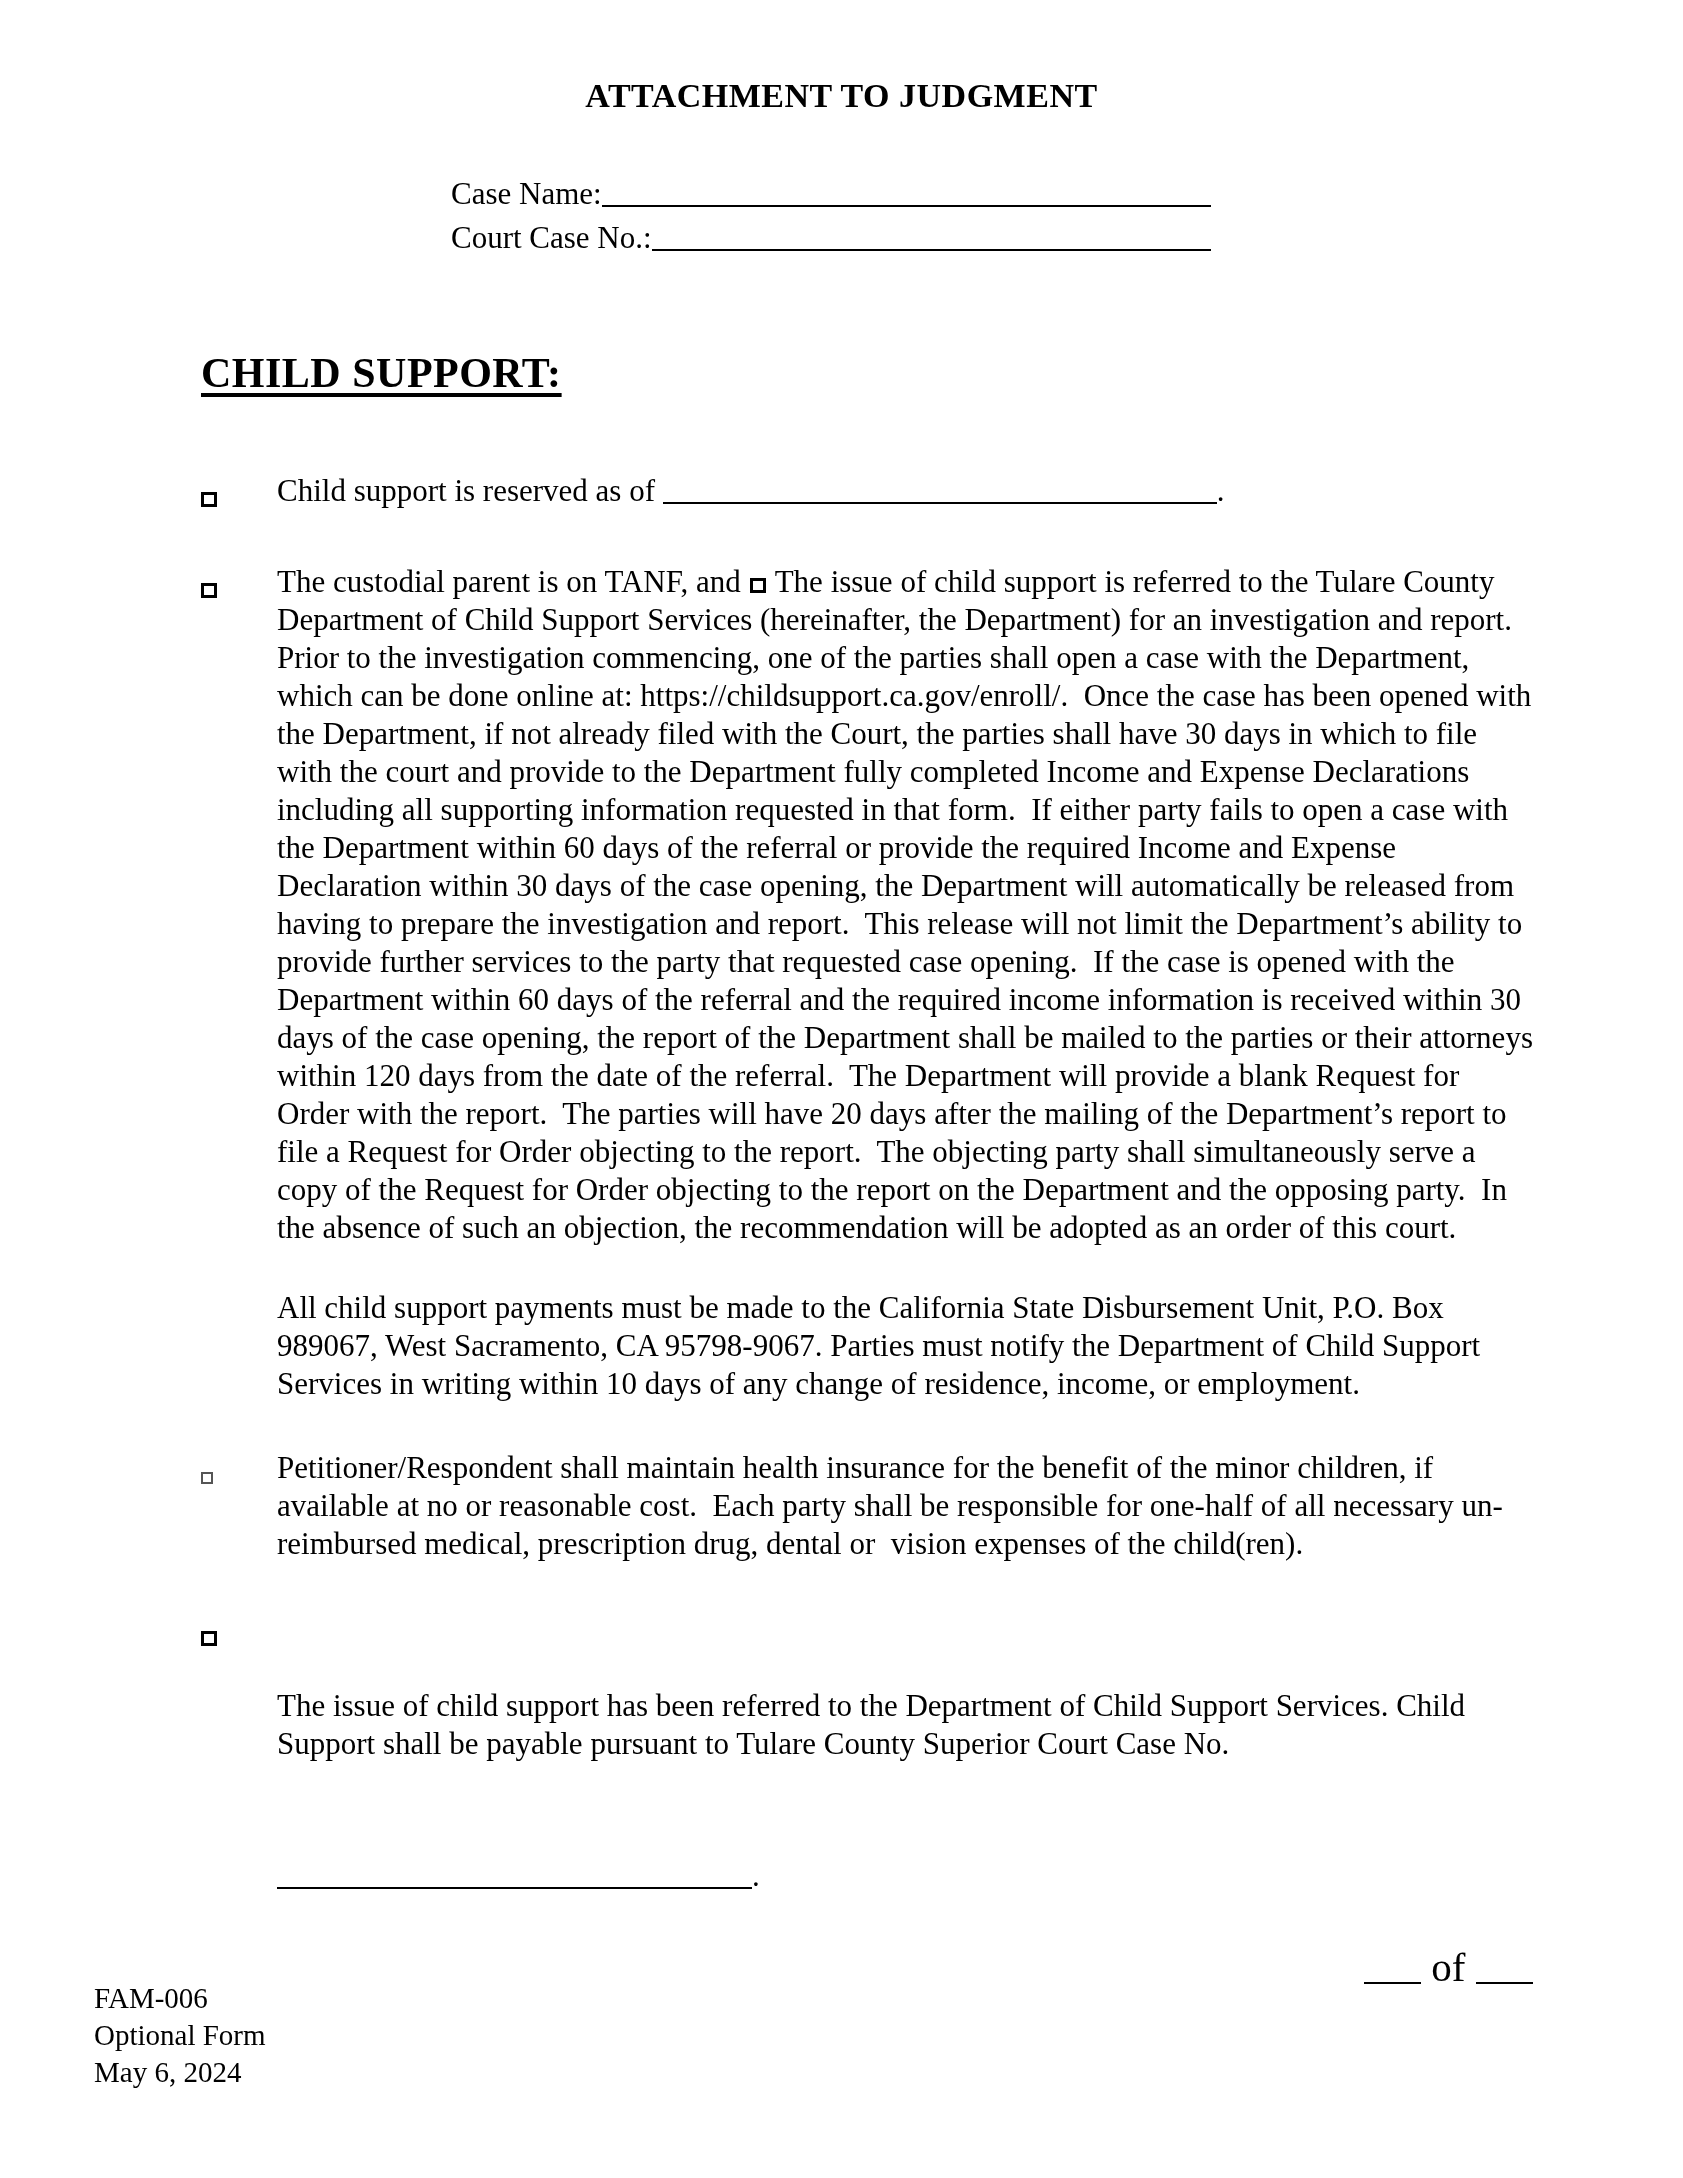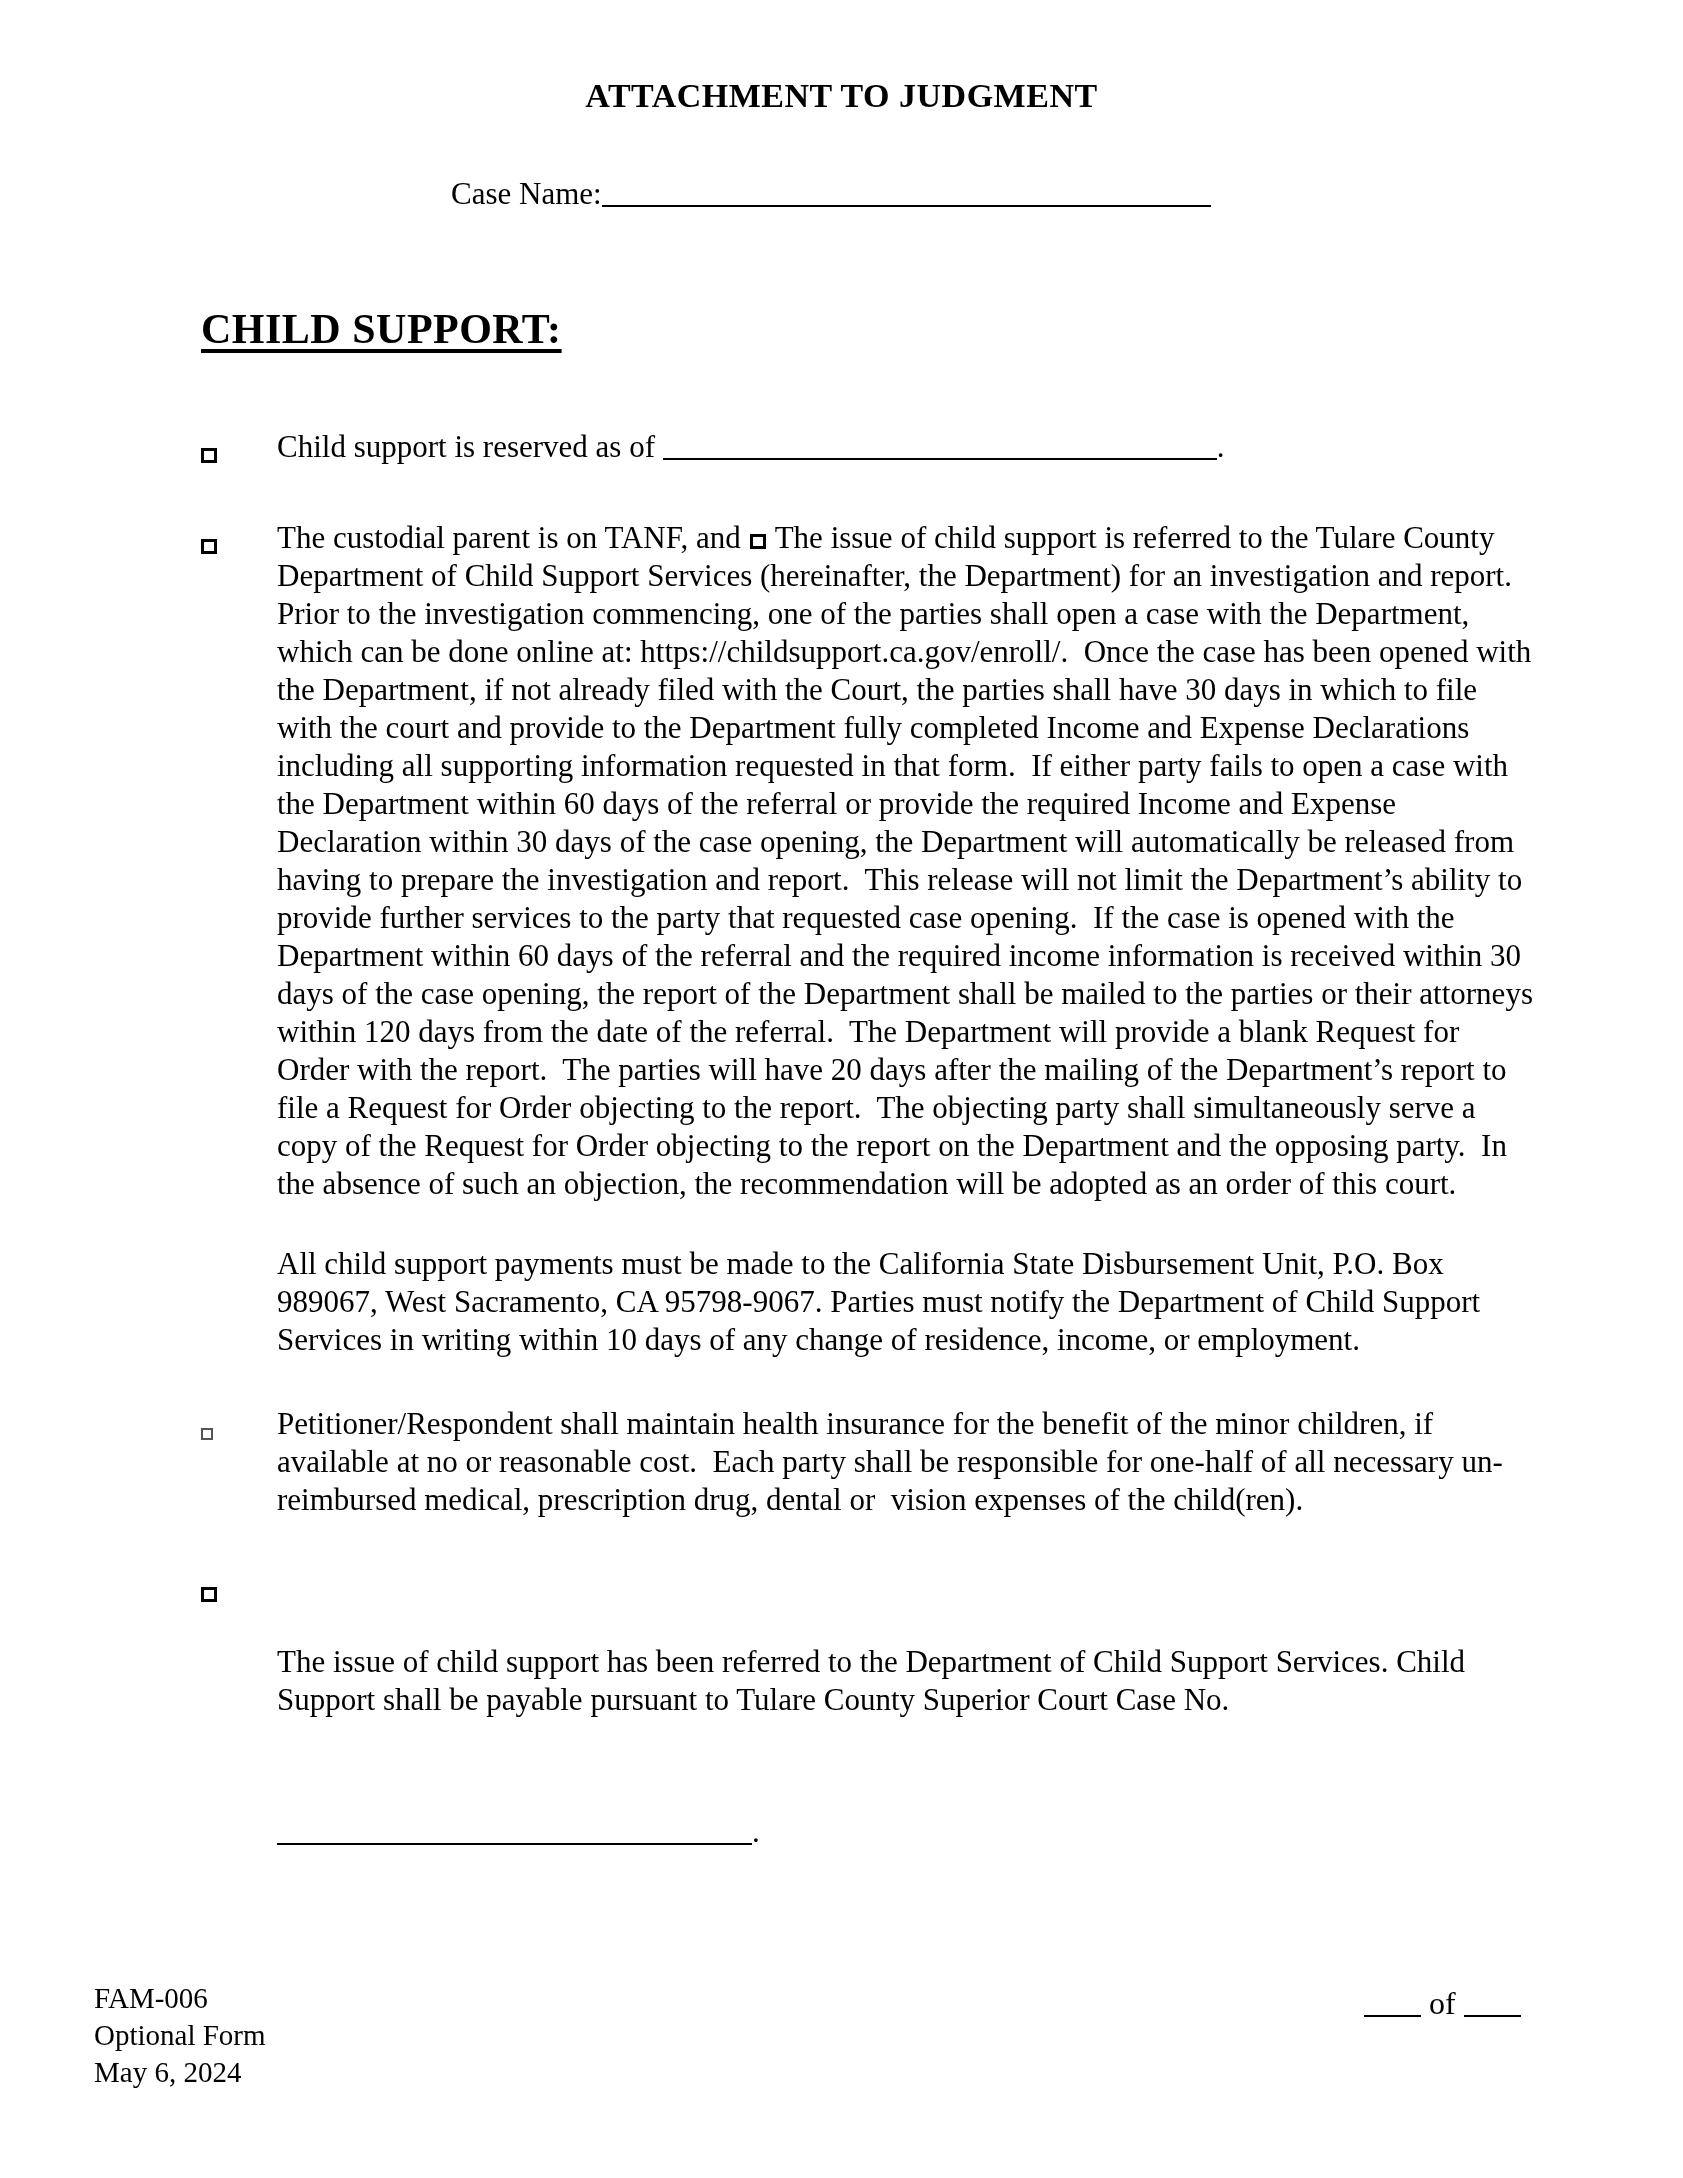--- a/index.html
+++ b/index.html
@@ -70,42 +70,45 @@
   .footer {
     position: absolute;
     left: 94px;
     top: 1980px;
     font-size: 29px;
     line-height: 37px;
   }
   .page-of {
     position: absolute;
     left: 1364px;
-    top: 1985px;
-    font-size: 32px;
+    top: 1943px;
+    font-size: 41px;
     white-space: nowrap;
   }
   .pblank {
     display: inline-block;
     border-bottom: 2px solid #000;
     width: 57px;
     height: 1em;
     margin-bottom: -3px;
   }
 </style>
 </head>
 <body>
 
 <div class="page">
 
   <h1 class="title">ATTACHMENT TO JUDGMENT</h1>
 
   <div class="case-block">
     <div class="case-line">
       <span>Case Name:</span><span class="blank case-name-blank"></span>
+    </div>
+    <div class="case-line">
+      <span>Court Case No.:</span><span class="blank court-case-blank"></span>
     </div>
   </div>
 
   <h2 class="section-heading">CHILD SUPPORT:</h2>
 
   <div class="items">
 
     <div class="item item-1">
       <div class="cb-col">
         <span class="checkbox"></span>

